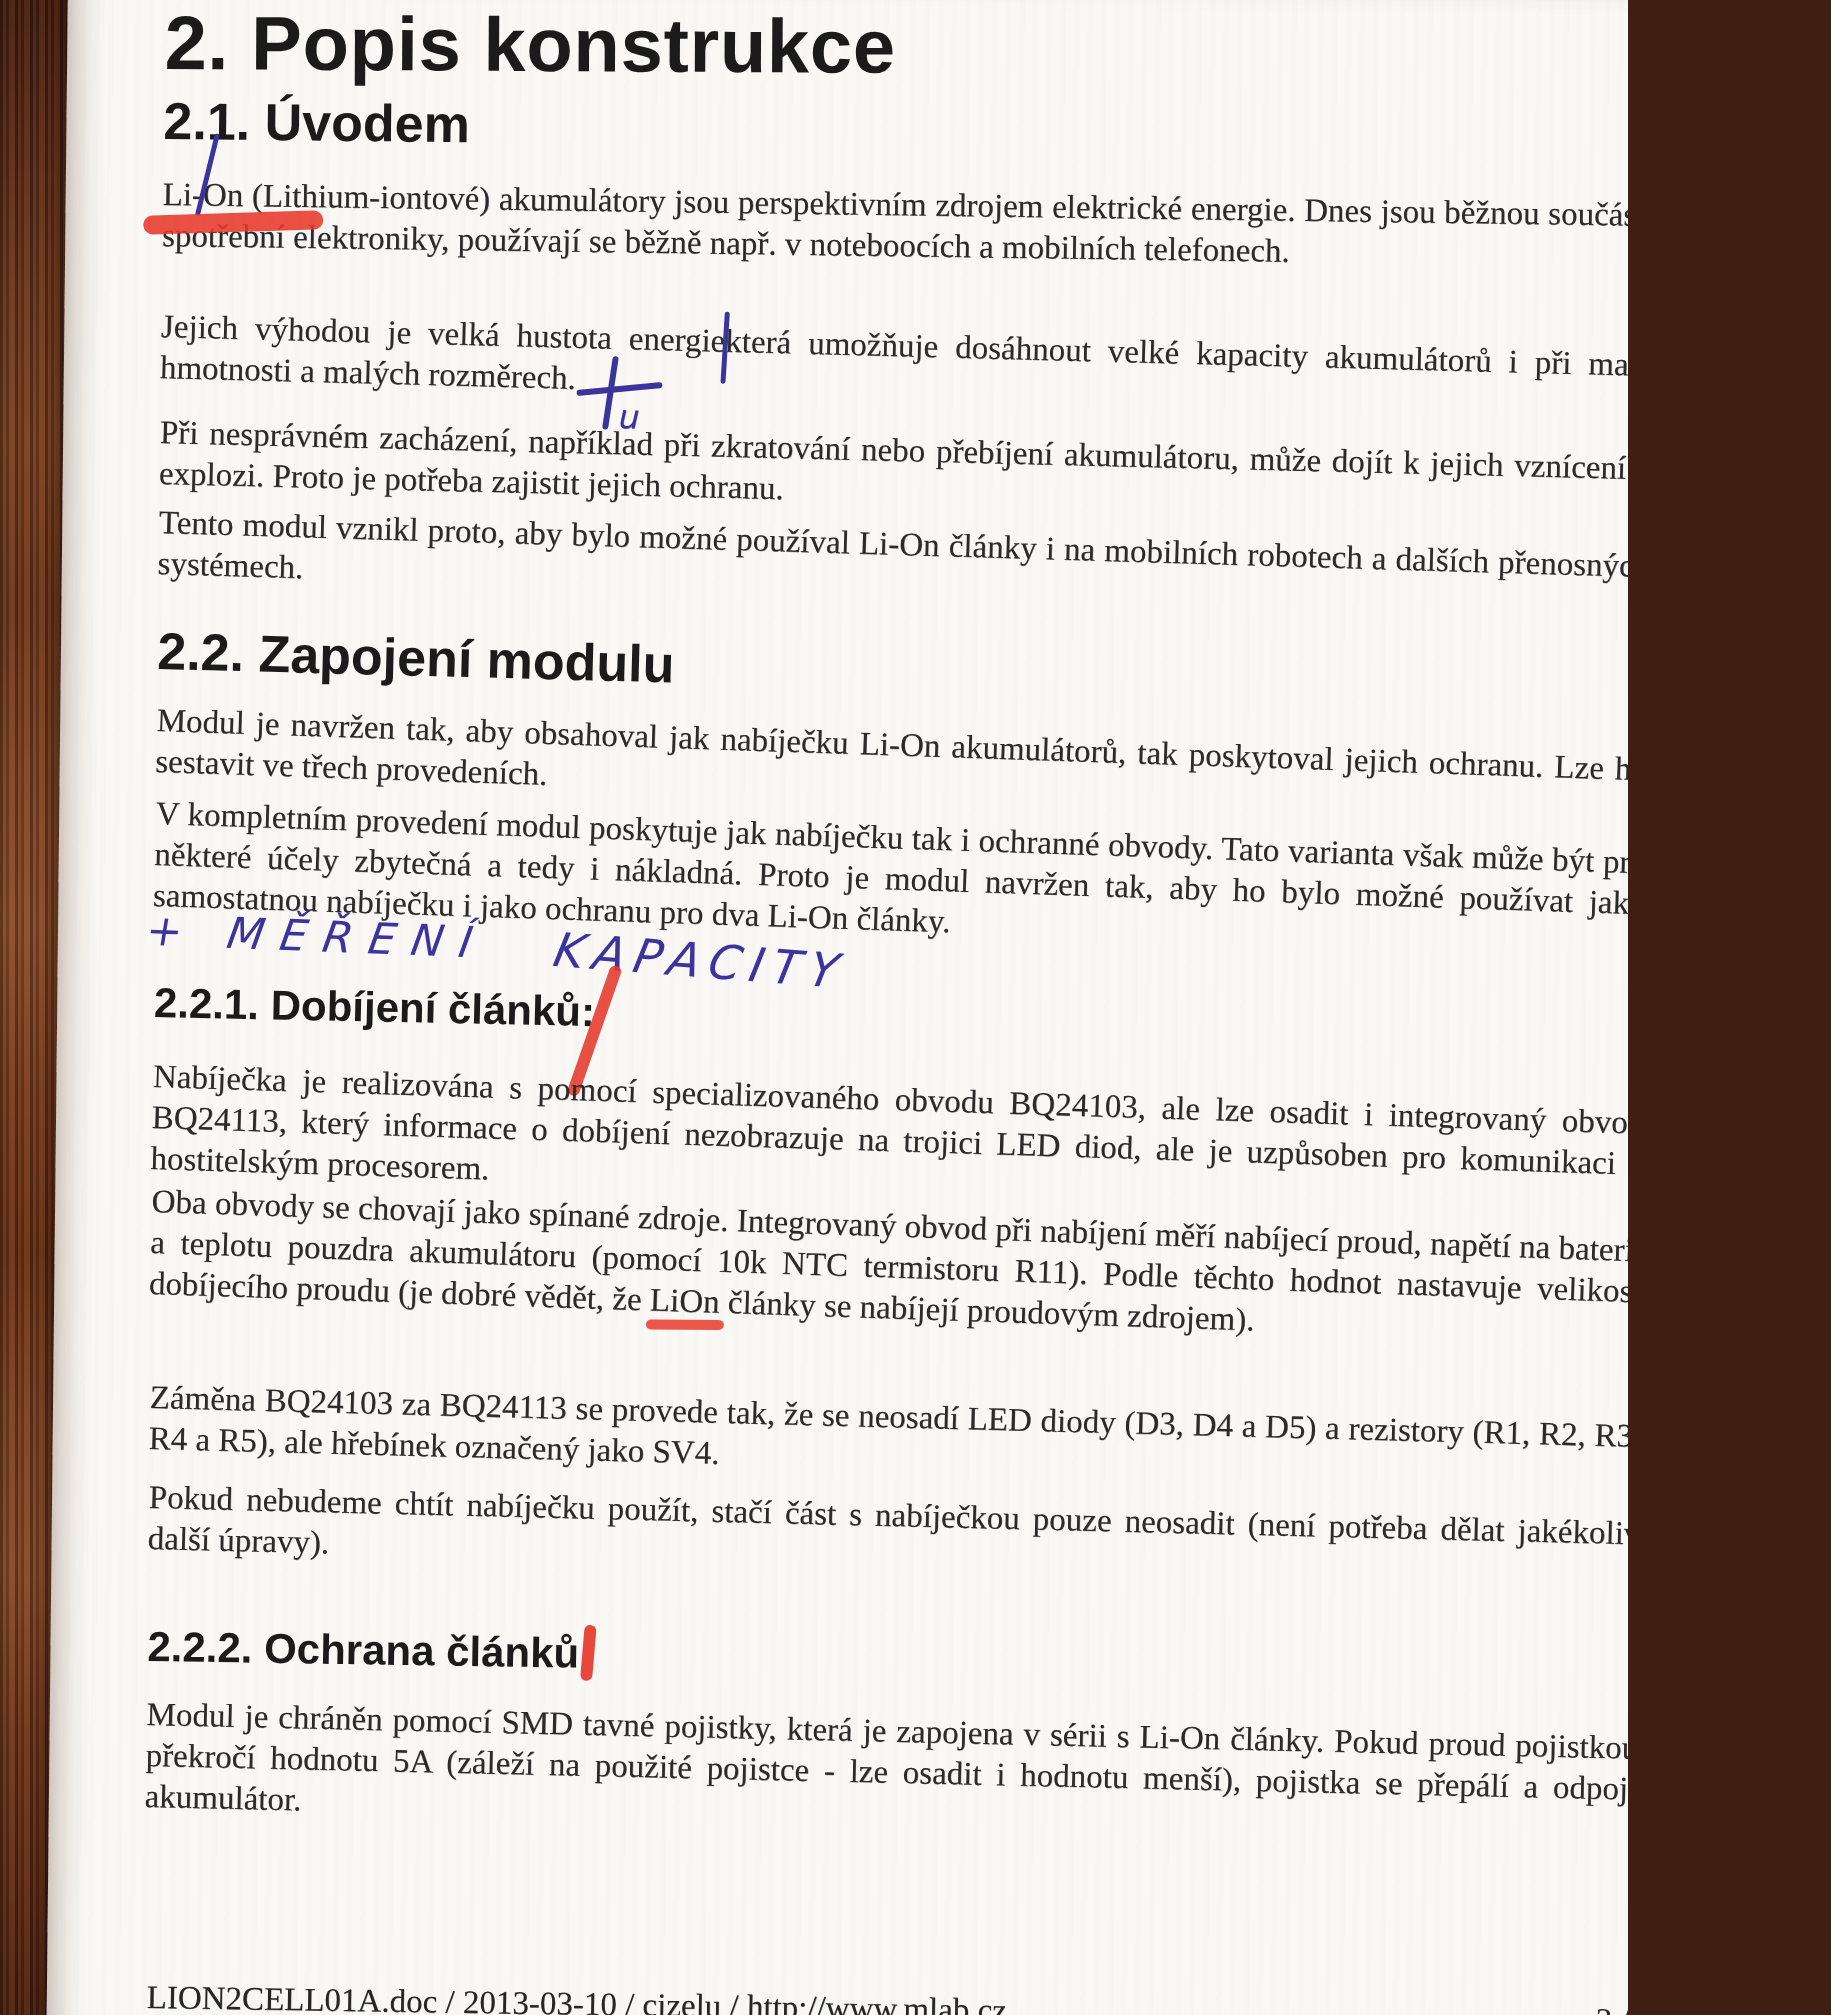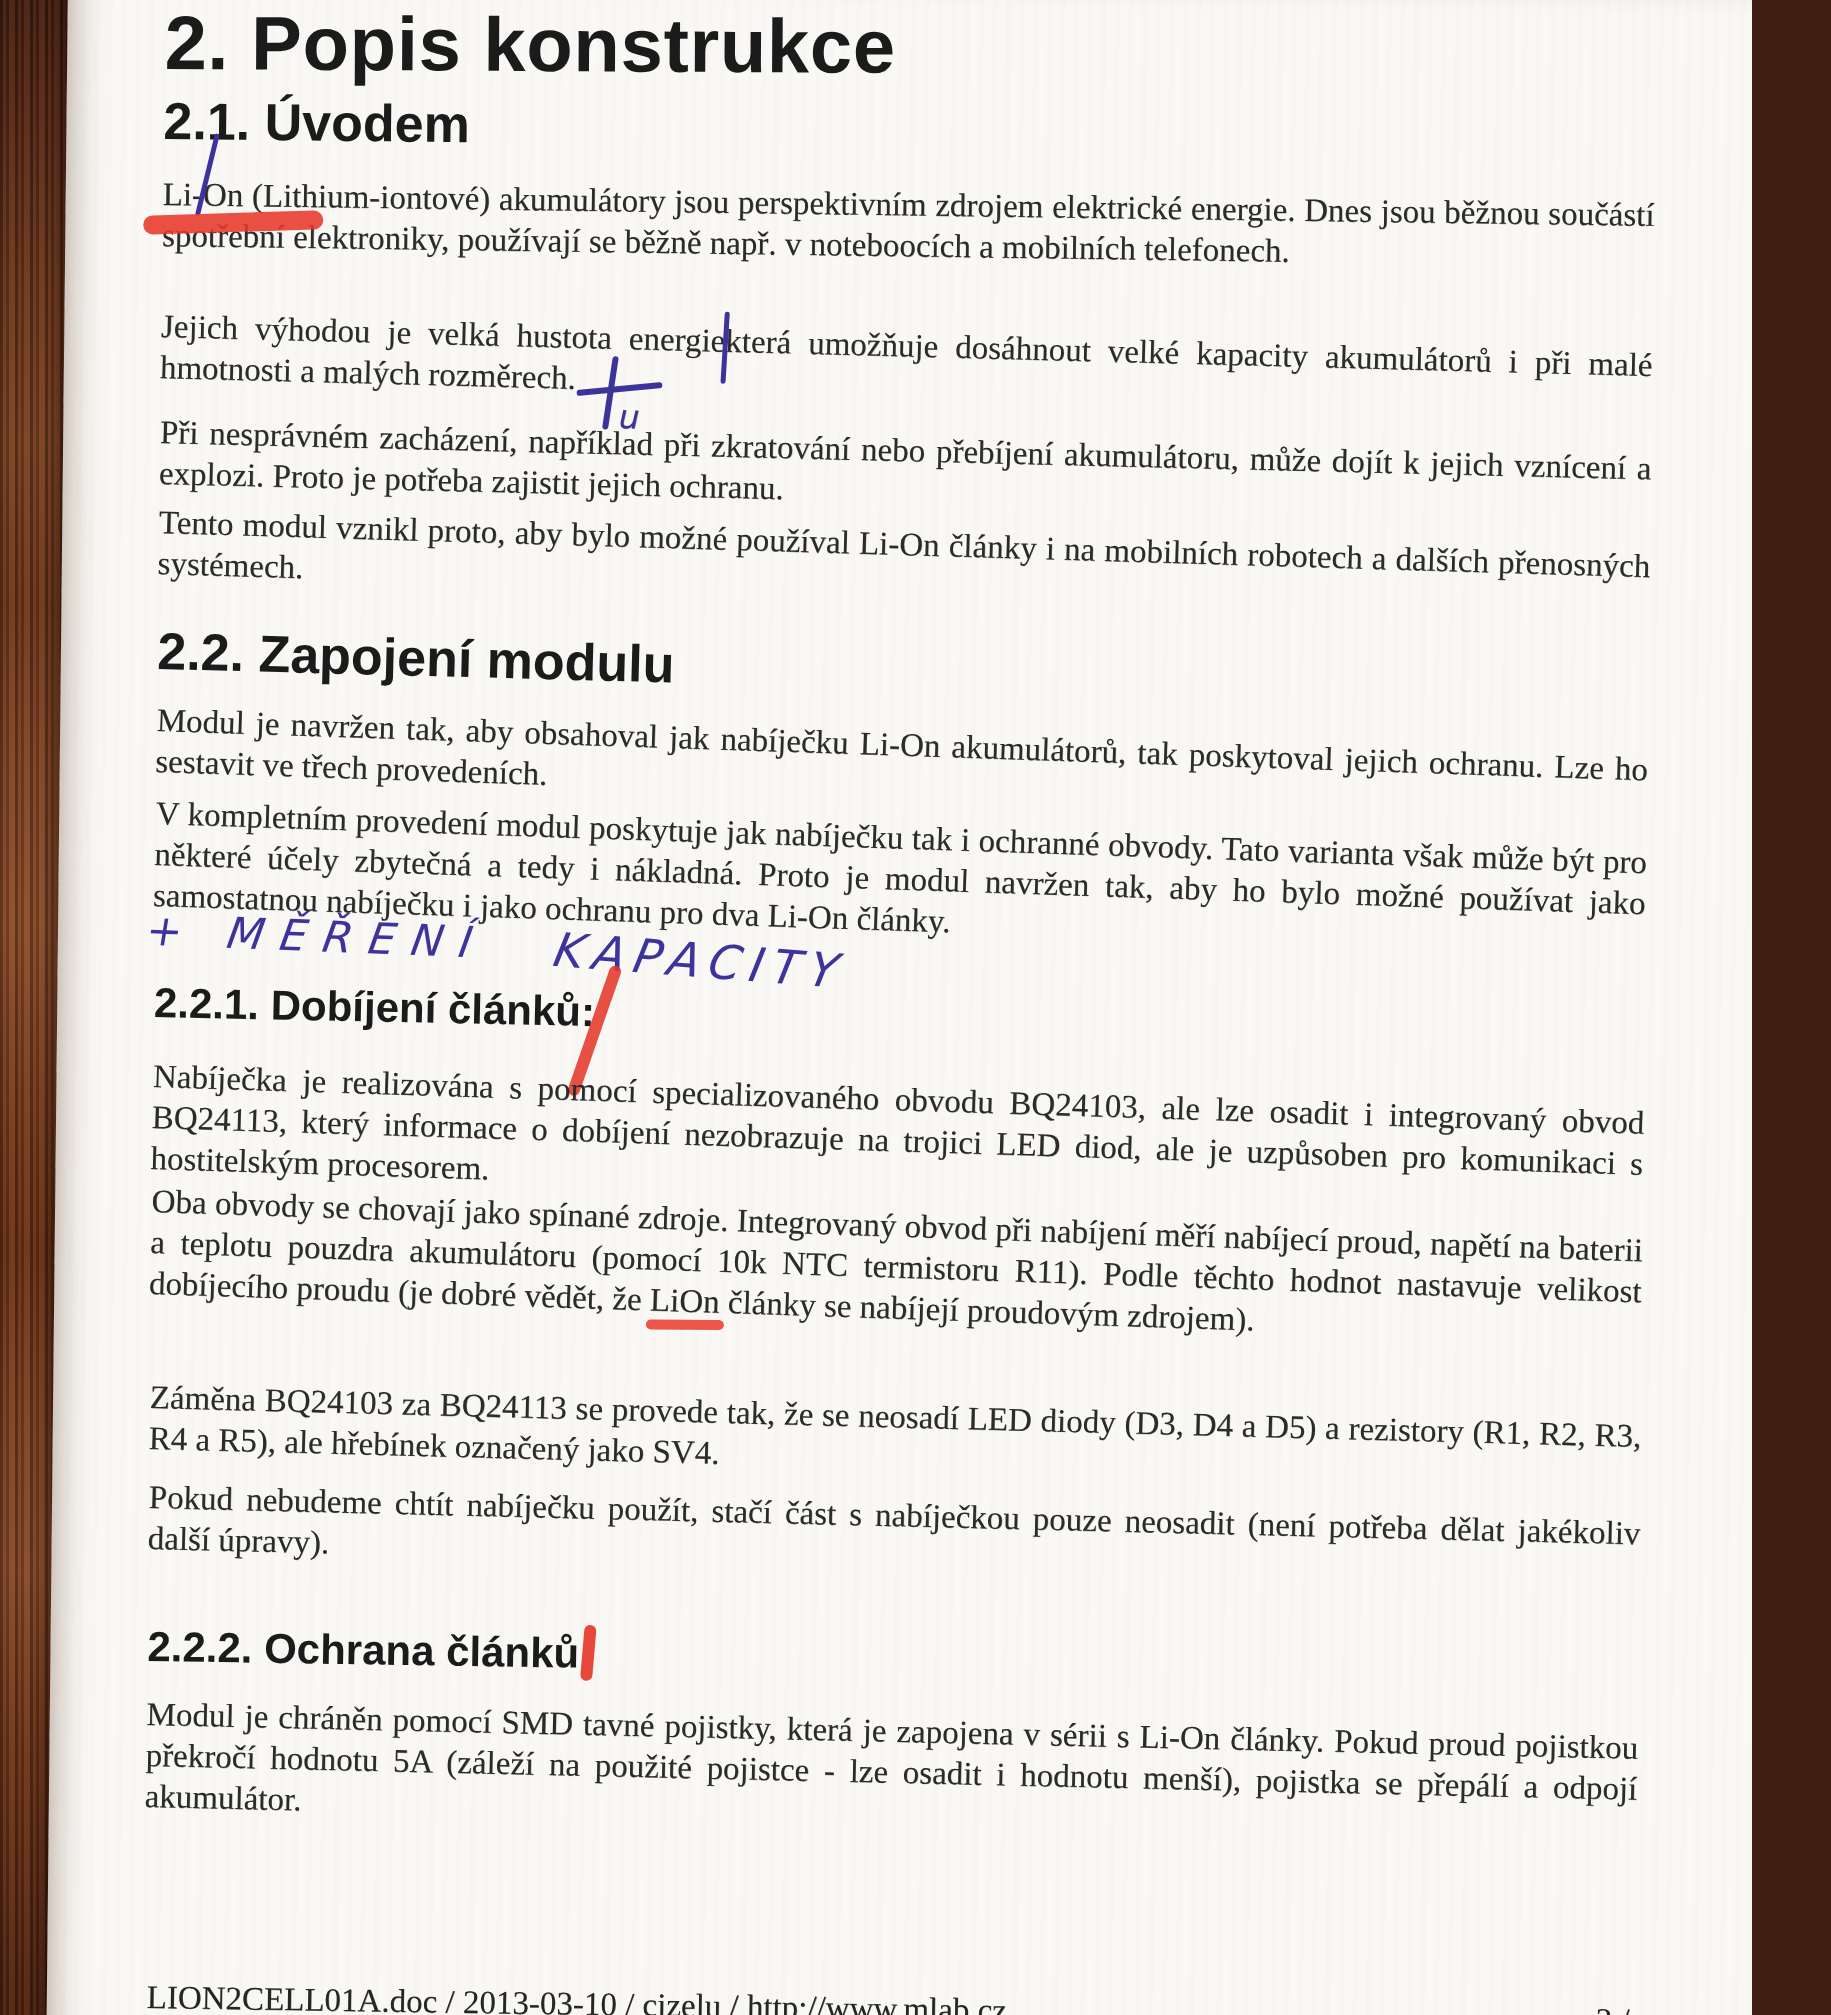--- a/index.html
+++ b/index.html
@@ -3,21 +3,21 @@
 <meta charset="utf-8">
 <style>
   :root{
     --red:#e5392b;
     --blue:#3d339c;
     --ink:#2b2b2b;
     --head:#1b1b1b;
   }
   html,body{margin:0;padding:0;background:#3f1f12;}
   .stage{
-    position:relative;width:1752px;height:2015px;overflow:hidden;
+    position:relative;width:1628px;height:2015px;overflow:hidden;
     font-family:"Liberation Serif","DejaVu Serif",serif;
   }
   
   .wood{
     position:absolute;left:0;top:0;width:94px;height:100%;
     background:
       repeating-linear-gradient(90deg,
         rgba(18,7,3,.38) 0 2.9px, rgba(130,65,32,.20) 2.9px 6.4px,
         rgba(32,13,6,.30) 6.4px 8.6px, rgba(160,88,48,.16) 8.6px 15px),
       linear-gradient(180deg,

